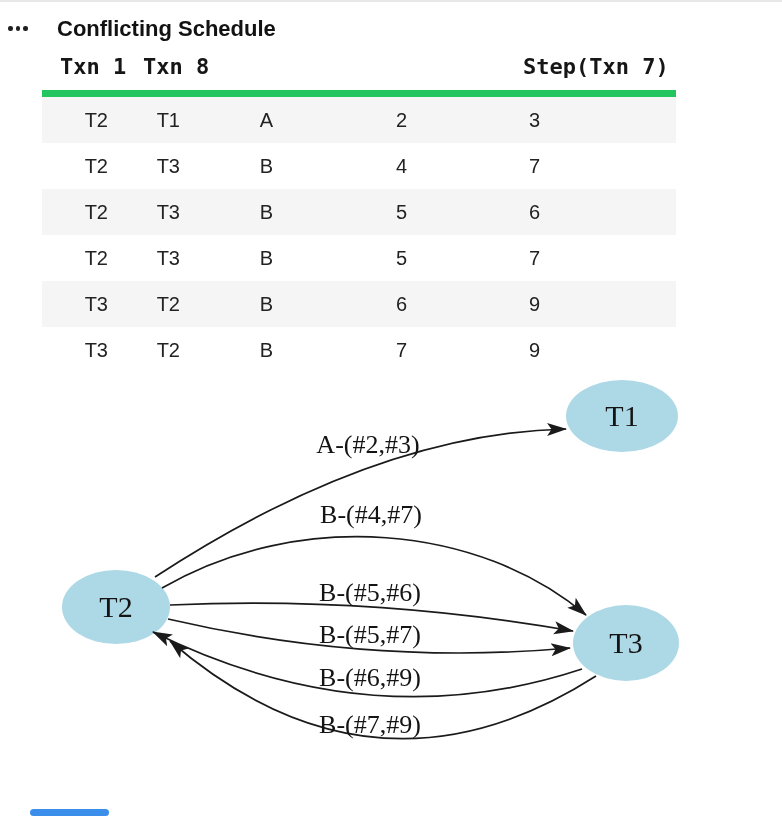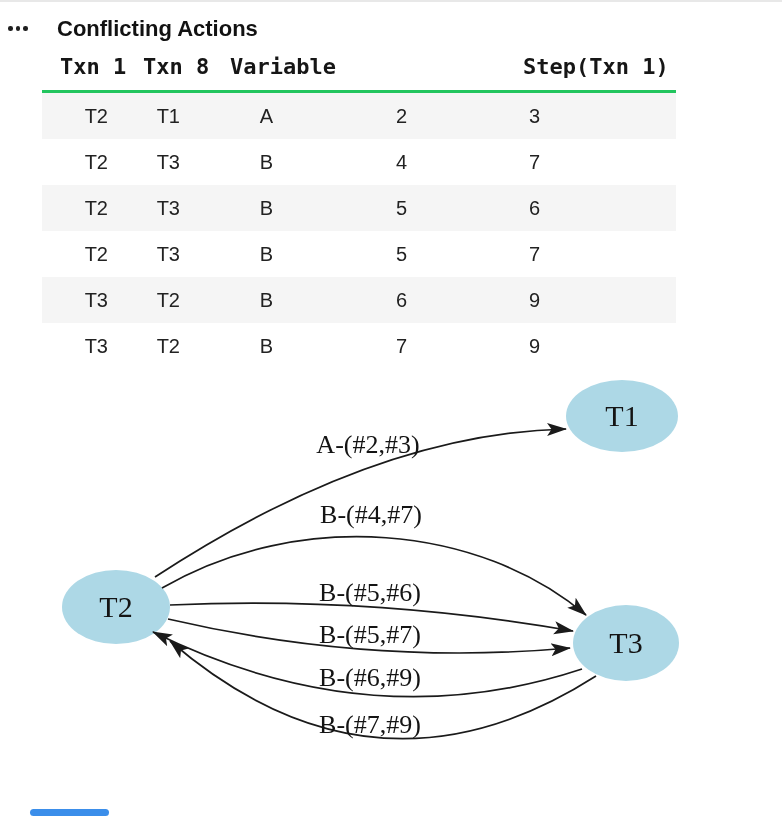--- a/index.html
+++ b/index.html
@@ -11,21 +11,21 @@
 
   
   .dots { position:absolute; left:8px; top:24px; display:flex; gap:3px; cursor:pointer; }
   .dots i { width:4.5px; height:4.5px; border-radius:50%; background:#1f1f1f; }
 
   .title { position:absolute; left:57px; top:14px; font-size:22px; font-weight:700; color:#121212; }
 
   
   .tbl { position:absolute; left:42px; top:50px; width:634px; }
   .thead {
-    position:relative; height:38px; border-bottom:3px solid #22c55e;
+    position:relative; height:38px; border-bottom:7px solid #22c55e;
     font-family:"DejaVu Sans Mono","Liberation Mono",monospace; font-weight:700;
     font-size:22px; color:#161616;
   }
   .thead span { position:absolute; top:2px; white-space:pre; }
   .th1{left:18px} .th2{left:101px} .th3{left:188px} .th4{left:318px} .th5{left:481px}
   .row { position:relative; height:46px; }
   .row.alt { background:#f5f5f5; }
   .row span {
     position:absolute; top:0; height:46px; line-height:46px;
     font-size:20px; color:#222222; white-space:pre;
@@ -62,28 +62,27 @@
 <body>
 
 <div class="page">
 
   <div class="dots">
       <i></i>
       <i></i>
       <i></i>
     </div>
 
-  <div class="title">Conflicting Actions</div>
+  <div class="title">Conflicting Schedule</div>
 
   <div class="tbl">
     <div class="thead">
       <span class="th1">Txn 1</span>
       <span class="th2">Txn 8</span>
-      <span class="th3">Variable</span>
-      <span class="th5">Step(Txn 1)</span>
+      <span class="th5">Step(Txn 7)</span>
     </div>
     <div class="row alt">
       <span class="c1">T2</span>
       <span class="c2">T1</span>
       <span class="c3">A</span>
       <span class="c4">2</span>
       <span class="c5">3</span>
     </div>
     <div class="row">
       <span class="c1">T2</span>

